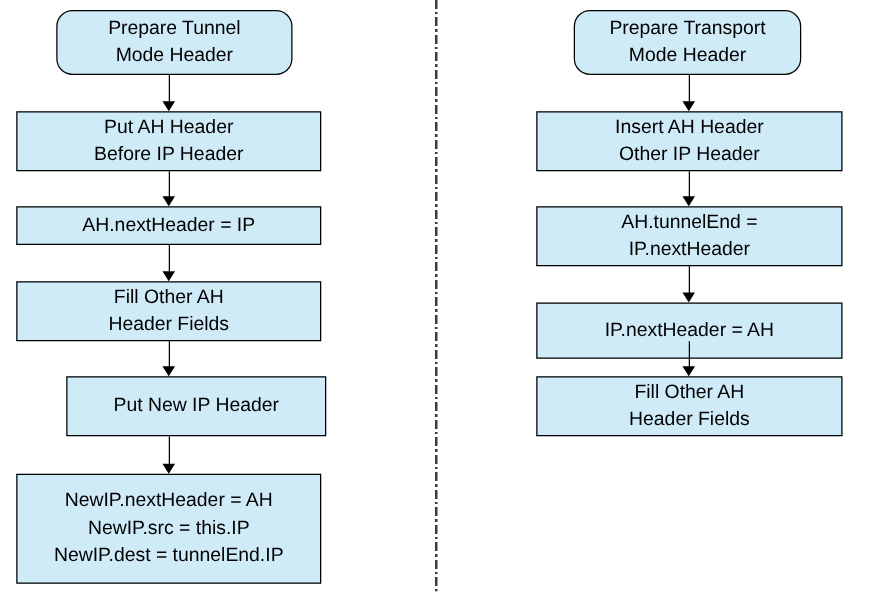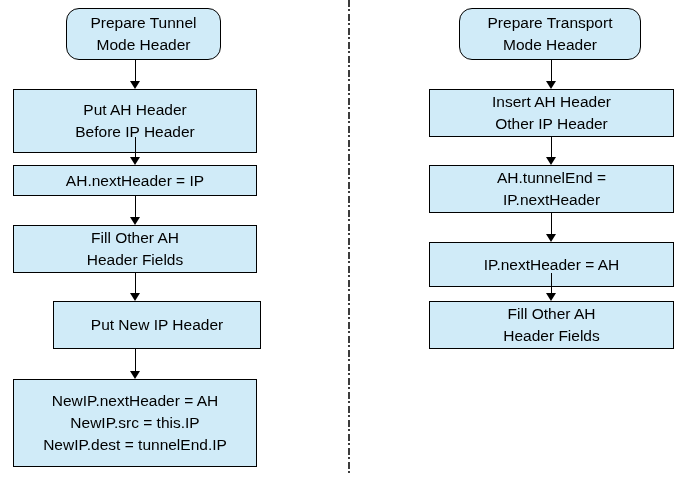--- a/index.html
+++ b/index.html
@@ -32,22 +32,22 @@
     position:absolute;left:348px;top:0;width:1.8px;height:473px;
     background:repeating-linear-gradient(
       to bottom,
       var(--separator,#3c3c3c) 0px, var(--separator,#3c3c3c) 7px,
       transparent 7px, transparent 9.5px,
       var(--separator,#3c3c3c) 9.5px, var(--separator,#3c3c3c) 11.5px,
       transparent 11.5px, transparent 14px
     );
   }
   
-  #l-n0{left:45px;top:8px;width:155px;height:52px;margin-left:21px;}
-  #l-n1{left:13px;top:89px;width:244px;height:64px;}
+  #l-n0{left:45px;top:8px;width:189px;height:52px;}
+  #l-n1{left:13px;top:89px;width:244px;height:48px;}
   #l-n2{left:13px;top:165px;width:244px;height:31px;}
   #l-n3{left:13px;top:225px;width:244px;height:48px;}
   #l-n4{left:13px;top:301px;width:208px;height:48px;margin-left:40px;}
   #l-n5{left:13px;top:379px;width:244px;height:88px;}
   #l-a0{left:130px;top:60px;height:29px;}
   #l-a1{left:130px;top:137px;height:28px;}
   #l-a2{left:130px;top:196px;height:29px;}
   #l-a3{left:130px;top:273px;height:28px;}
   #l-a4{left:130px;top:349px;height:30px;}
   

